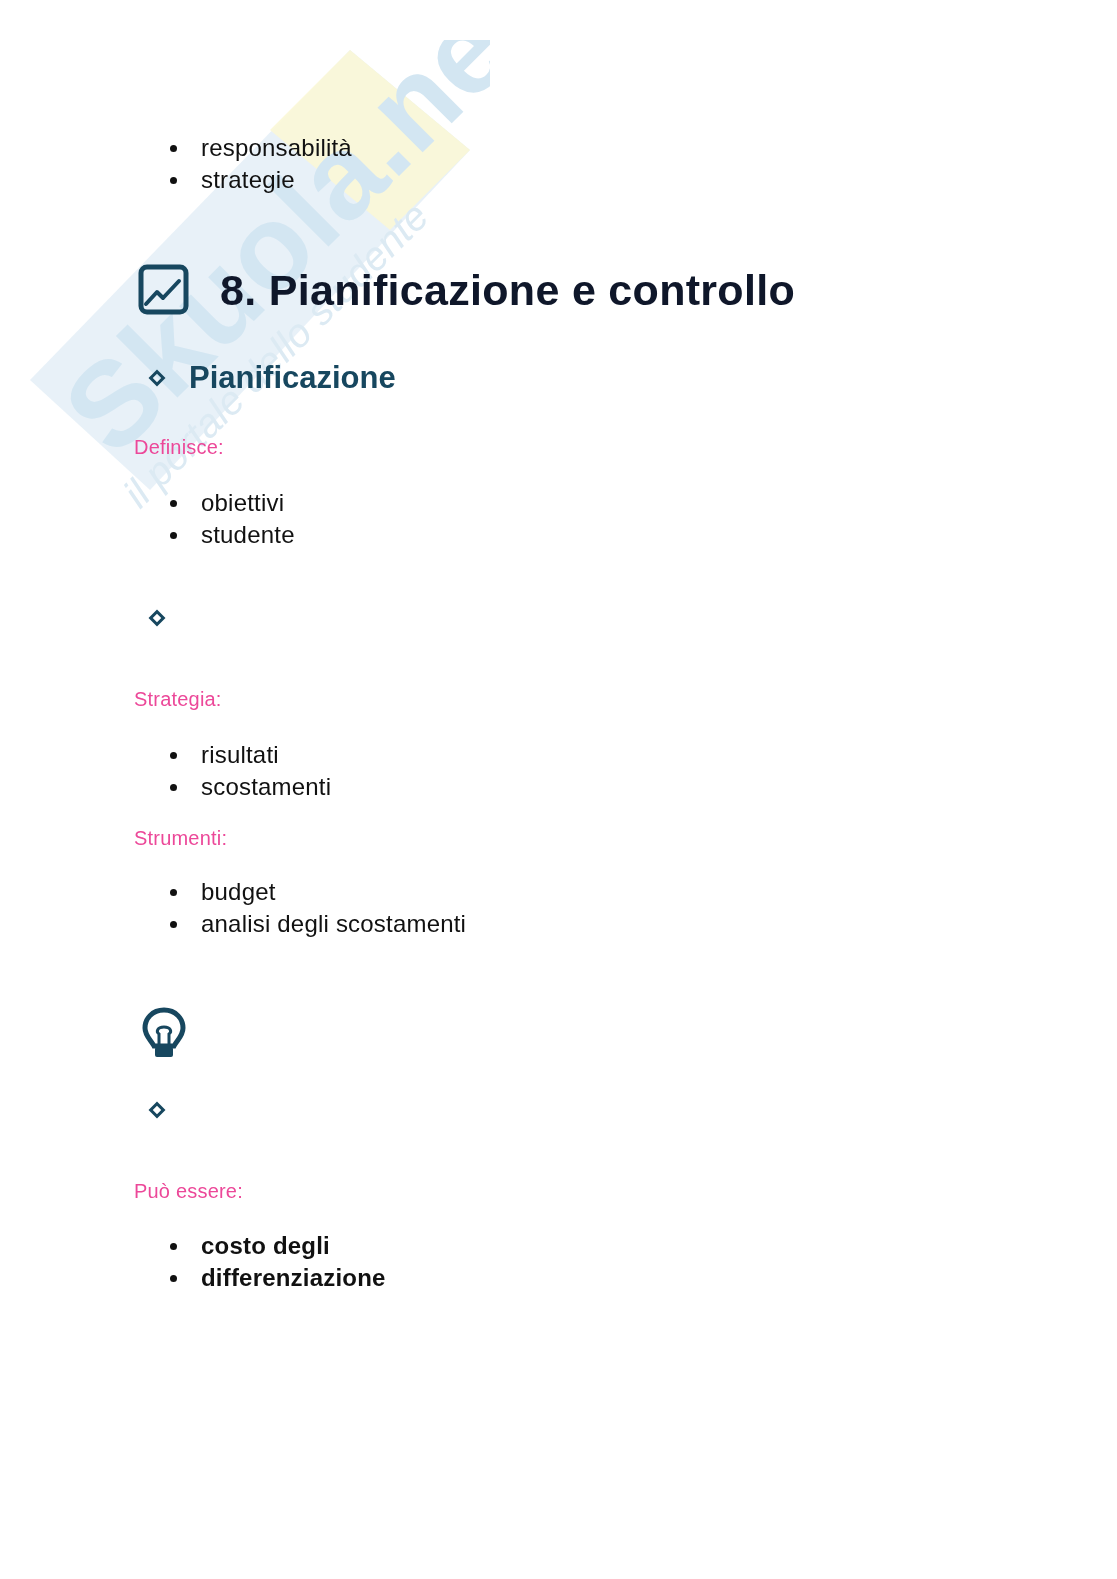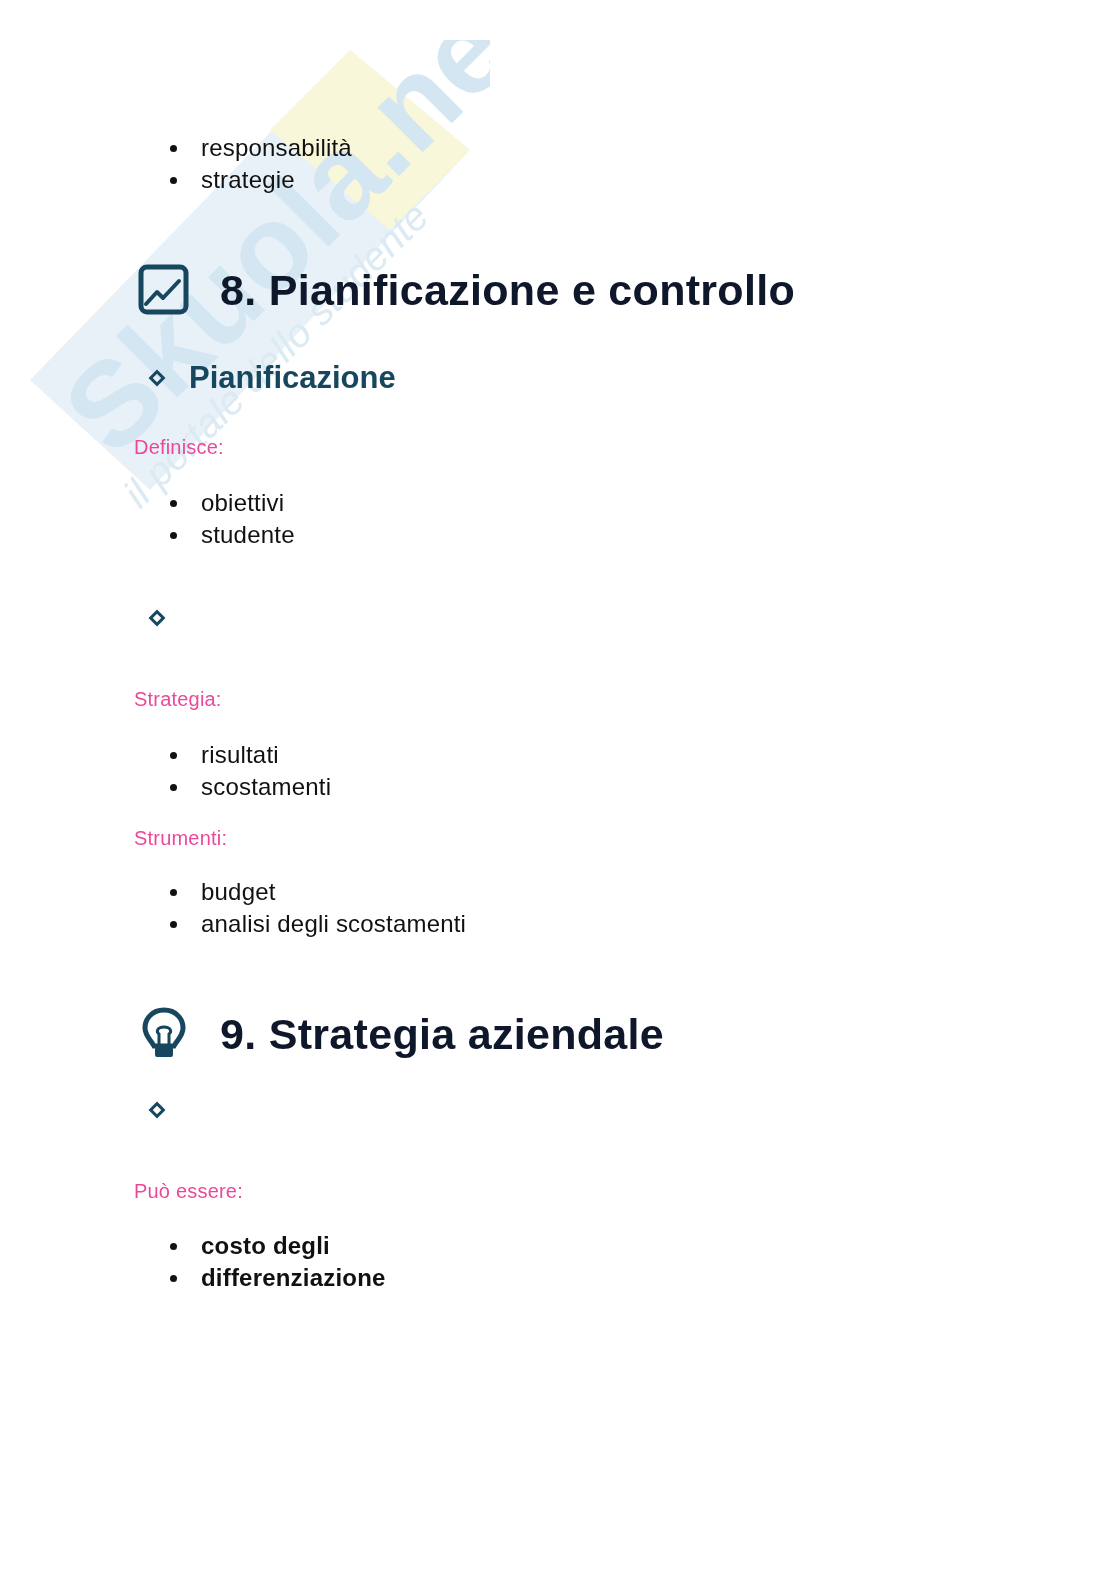--- a/index.html
+++ b/index.html
@@ -64,21 +64,20 @@
   <li>budget</li>
   <li>analisi degli scostamenti</li>
 </ul>
 
 <div class="h1" style="top:1006px;">
   <svg width="52" height="56" viewBox="0 0 52 56">
     <path d="M26 4 C14 4 7 13 7 22 C7 30 13 34 16 40 L36 40 C39 34 45 30 45 22 C45 13 38 4 26 4 Z" fill="none" stroke="#17475f" stroke-width="5"></path>
     <path d="M21 38 L21 28 C18 26 19 21 26 21 C33 21 34 26 31 28 L31 38" fill="none" stroke="#17475f" stroke-width="3"></path>
     <rect x="17" y="41" width="18" height="10" rx="2" fill="#17475f"></rect>
   </svg>
-  <span class="title">9. Strategia aziendale</span>
 </div>
 
 <div class="h2" style="top:1104px;">
   <span class="diamond"></span>
 </div>
 <div class="abs body-text" style="left:134px; top:1180px;text-align:right;">Può essere:</div>
 <ul class="bullets bold" style="top:1230px;">
   <li>costo degli</li>
   <li>differenziazione</li>
 </ul>

